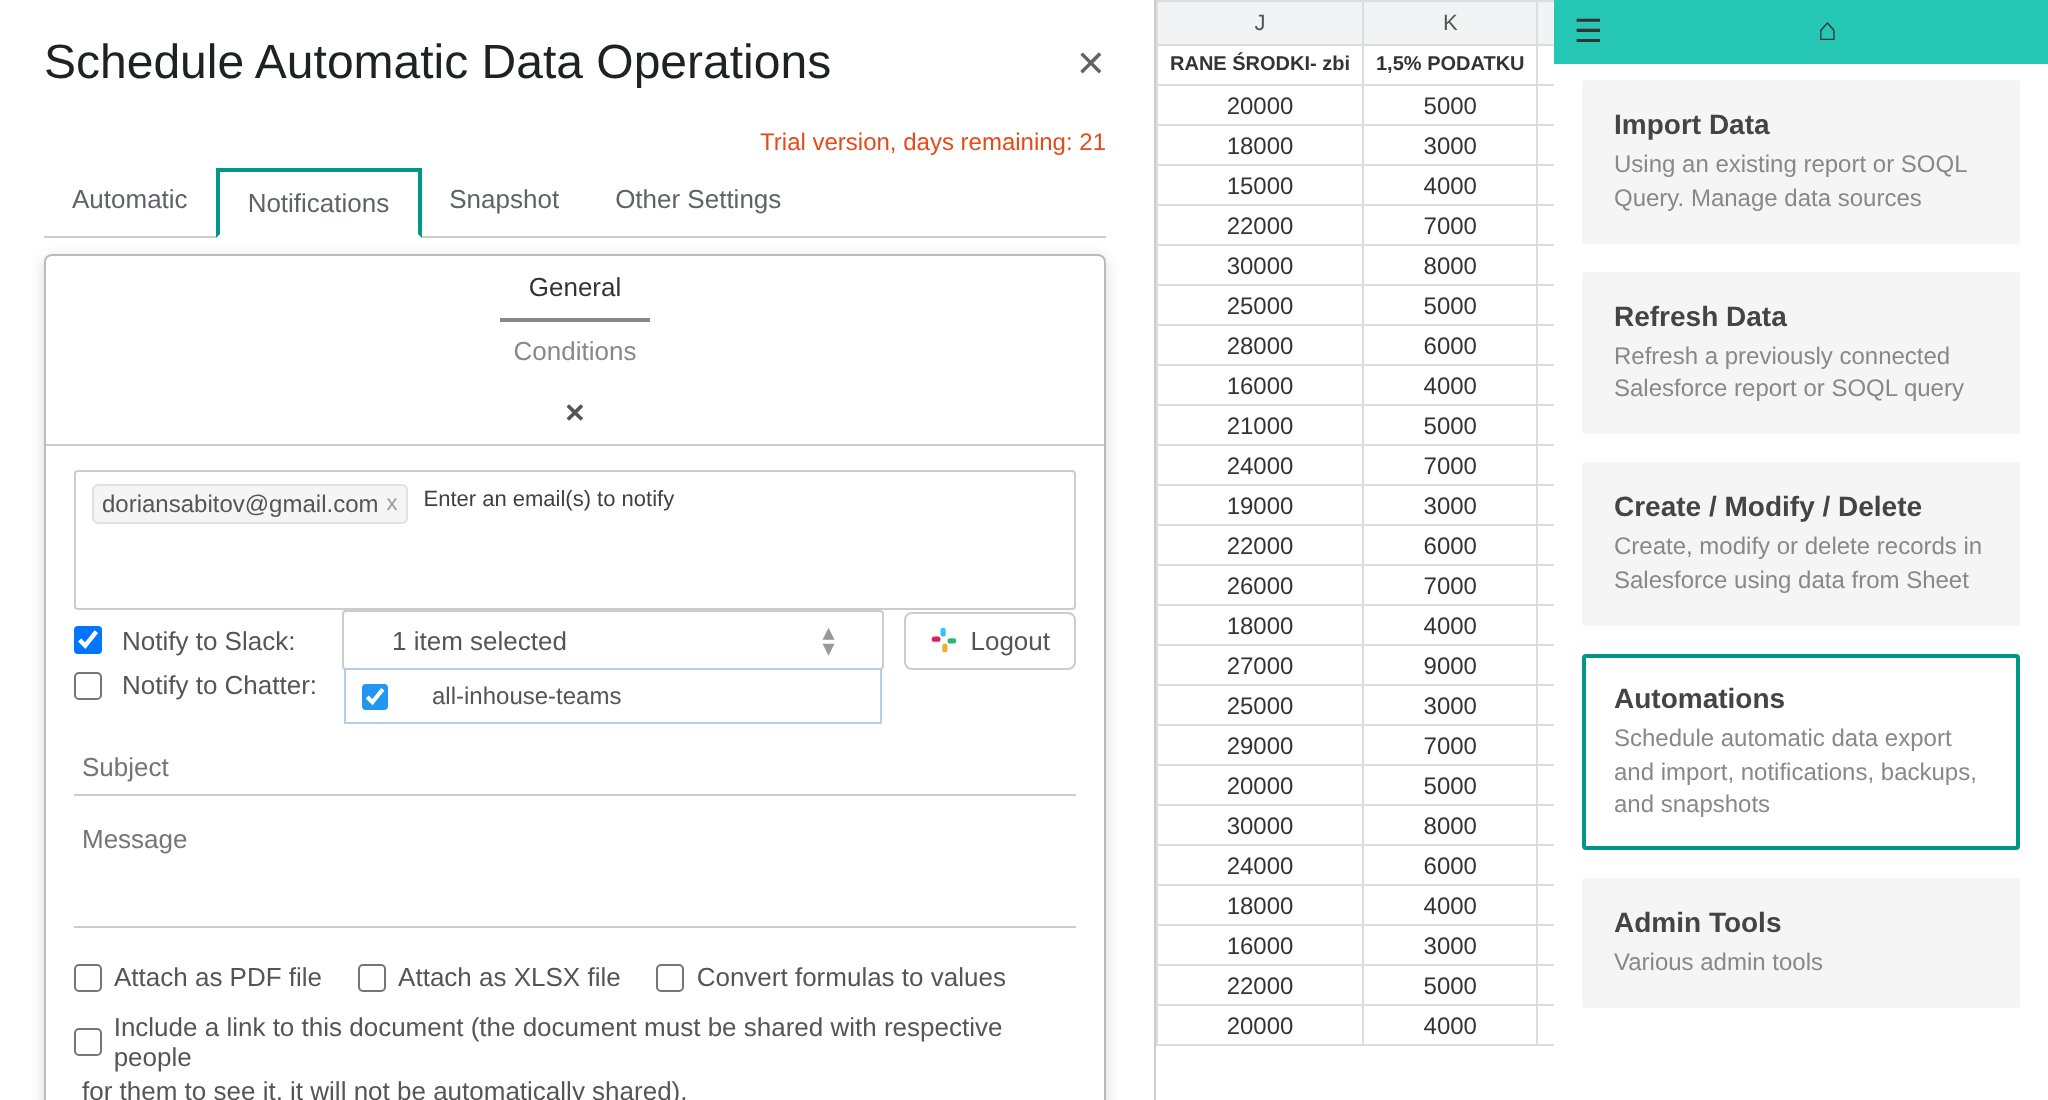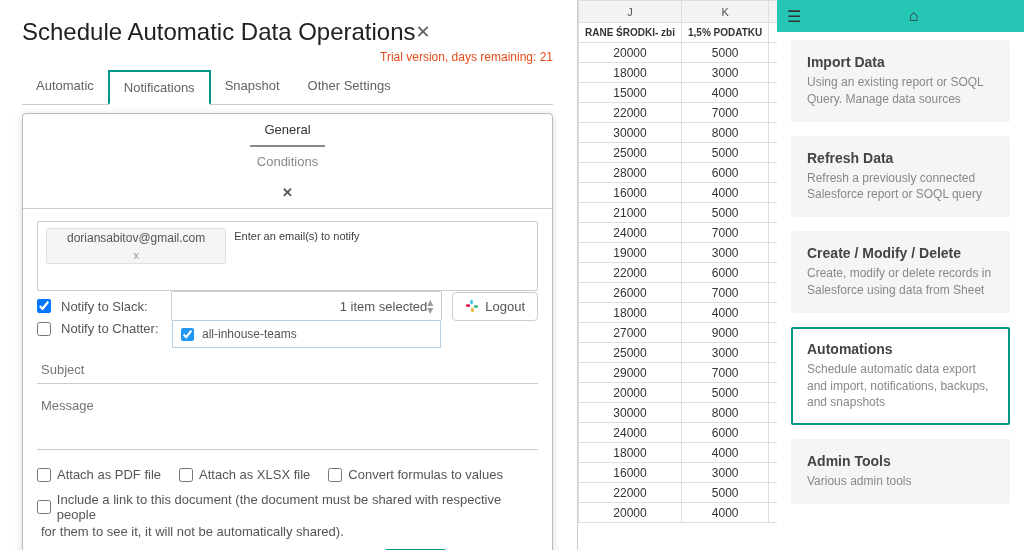--- a/index.html
+++ b/index.html
@@ -1,50 +1,50 @@
 <!DOCTYPE html>
 <html><head>
 <meta charset="utf-8">
 <style>
 * { box-sizing: border-box; margin: 0; padding: 0; }
 body { font-family: Arial, Helvetica, sans-serif; font-size: 13px; color: #333; background: #fff; width: 1024px; height: 550px; overflow: hidden; position: relative; }
 
 
 .dialog { position: absolute; left: 0; top: 0; width: 575px; padding: 18px 22px; }
-.dialog-header { display: flex; justify-content: flex-start; align-items: center; margin-bottom: 4px; }
+.dialog-header { display: flex; justify-content: space-between; align-items: center; margin-bottom: 18px; }
 .dialog-title { font-size: 24px; font-weight: 400; color: #202124; }
 .dialog-close { font-size: 18px; color: #5f6368; cursor: pointer; }
 .trial { text-align: right; color: #e64a19; font-size: 12px; margin-bottom: 6px; }
 .tabs-outer { display: flex; border-bottom: 1px solid #ccc; }
 .tab-outer { padding: 8px 14px; font-size: 13px; color: #5f6368; cursor: pointer; }
 .tab-outer.highlighted { border: 2px solid #009688; border-bottom: 2px solid #fff; margin-bottom: -1px; background: #fff; }
 
 
 .inner-modal { border: 1px solid #bbb; border-radius: 4px; margin-top: 8px; box-shadow: 0 2px 8px rgba(0,0,0,0.15); background: #fff; }
 .tabs-inner { display: flex; border-bottom: 1px solid #ccc; align-items: center; flex-direction: column; }
 .tab-inner { padding: 8px 14px; font-size: 13px; color: #888; cursor: pointer; }
 .tab-inner.active { color: #333; border-bottom: 2px solid #888; margin-bottom: -1px; }
 .tabs-inner .spacer { flex: 1; }
 .tabs-inner .close-x { padding: 8px 12px; font-weight: bold; color: #555; cursor: pointer; }
 
 .inner-body { padding: 12px 14px; }
 .email-box { border: 1px solid #ccc; border-radius: 2px; padding: 6px 8px; min-height: 70px; display: flex; align-items: flex-start; gap: 8px; flex-wrap: wrap; }
-.email-chip { background: #f5f5f5; border: 1px solid #e0e0e0; border-radius: 3px; padding: 2px 20px; font-size: 12px; color: #555; display: inline-flex; align-items: center; gap: 4px; flex-direction: column; }
+.email-chip { background: #f5f5f5; border: 1px solid #e0e0e0; border-radius: 3px; padding: 2px 4px; font-size: 12px; color: #555; display: inline-flex; align-items: center; gap: 4px; }
 .email-chip .x { color: #999; cursor: pointer; font-size: 11px; }
 .email-placeholder { color: #404040; font-size: 11px; padding-top: 2px; }
 
 .row { display: flex; align-items: center; gap: 10px; }
 .row label.side { width: 100px; font-size: 13px; color: #555; }
 .check { width: 14px; height: 14px; }
-.slack-select { flex: 1; border: 1px solid #ccc; border-radius: 2px; padding: 6px 8px; display: flex; justify-content: flex-end; align-items: center; color: #555; position: relative; }
+.slack-select { flex: 1; border: 1px solid #ccc; border-radius: 2px; padding: 6px 24px; display: flex; justify-content: space-between; align-items: center; color: #555; position: relative; }
 .slack-select .arrows { color: #999; font-size: 12px; line-height: 8px; }
 .logout-btn { border: 1px solid #ccc; border-radius: 4px; background: #fff; padding: 6px 12px; display: flex; align-items: center; gap: 6px; font-size: 13px; color: #555; cursor: pointer; }
 .slack-icon { width: 14px; height: 14px; }
 
-.slack-dropdown { position: absolute; left: 0; top: 100%; width: 100%; border: 1px solid #b4cfe7; background: #fff; padding: 6px 8px; display: flex; align-items: center; gap: 8px; font-size: 12px; color: #555; }
+.slack-dropdown { position: absolute; left: 0; top: 100%; width: 100%; border: 1px solid #b4cfe7; background: #fff; padding: 6px 8px; display: flex; align-items: center; gap: 22px; font-size: 12px; color: #555; }
 .slack-check { width: 13px; height: 13px; accent-color: #2196F3; }
 
 .text-input { width: 100%; border: none; border-bottom: 1px solid #ccc; padding: 6px 4px; font-size: 13px; color: #404040; margin-top: 20px; outline: none; }
 .text-area { width: 100%; border: none; border-bottom: 1px solid #ccc; padding: 6px 4px; font-size: 13px; color: #555; margin-top: 8px; min-height: 58px; resize: none; outline: none; font-family: inherit; }
 
 .attach-row { display: flex; gap: 18px; margin-top: 14px; align-items: center; flex-wrap: wrap; }
 .attach-row label, .include-row label { font-size: 13px; color: #555; display: inline-flex; align-items: center; gap: 6px; }
 .include-row { margin-top: 10px; font-size: 13px; color: #555; }
 .include-row .caption { display: inline; }
 .include-row .indent { margin-left: 4px; display: block; margin-top: 2px; }

